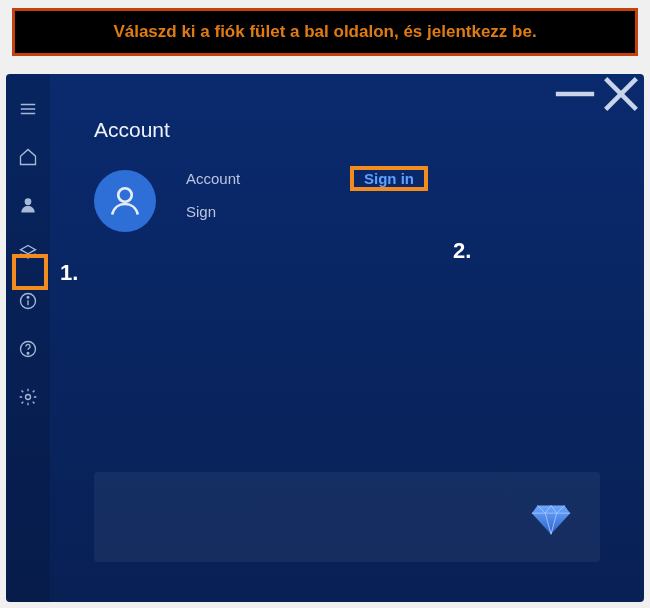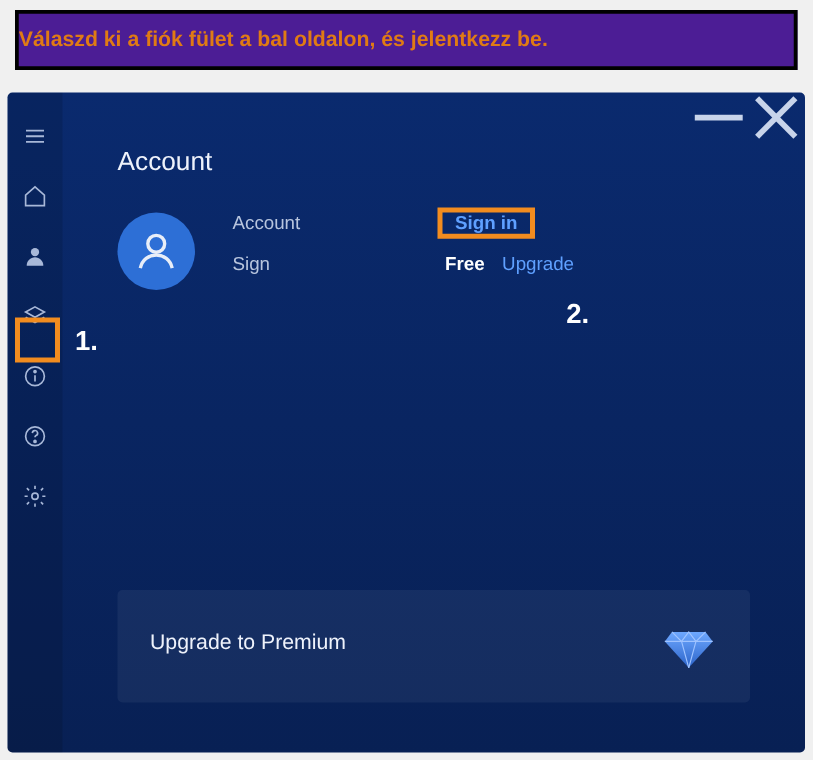--- a/index.html
+++ b/index.html
@@ -9,24 +9,25 @@
     font-family: -apple-system, BlinkMacSystemFont, "Segoe UI", sans-serif;
     background: #f0f0f0;
     position: relative;
   }
   .instruction-banner {
     position: absolute;
     top: 8px;
     left: 12px;
     right: 12px;
     height: 48px;
-    background: #4c1d95;
-    border: 3px solid #000000;
-    display: flex;
-    align-items: center;
+    background: #000000;
+    border: 3px solid #c2410c;
+    display: flex;
+    align-items: center;
+    justify-content: center;
     z-index: 10;
   }
   .instruction-banner span {
     color: #e07b14;
     font-weight: 600;
     font-size: 17px;
   }
   .app-window {
     position: absolute;
     top: 74px;
@@ -260,30 +261,25 @@
             <path d="M3.5 21c1-4.5 4.5-7 8.5-7s7.5 2.5 8.5 7"></path>
           </svg>
       </div>
       <div class="account-fields">
         <div class="field-label">Account</div>
         <div style="position:relative; width:fit-content;font-weight:bold;">
           <span class="signin-link">Sign in</span>
           <div class="highlight-signin"></div>
         </div>
         <div class="field-label">Sign</div>
-        <div class="type-value">
-          <span class="type-free">Free</span>
-          <span class="upgrade-link">Upgrade</span>
-        </div>
       </div>
     </div>
 
     <div class="premium-card">
       <div class="premium-text">
-        <h3>Upgrade to Premium</h3>
       </div>
       <svg class="diamond-icon" viewBox="0 0 48 48">
         <defs>
           <linearGradient id="dg" x1="0" y1="0" x2="0" y2="1">
             <stop offset="0" stop-color="#6ea8ff"></stop>
             <stop offset="1" stop-color="#2b63c9"></stop>
           </linearGradient>
         </defs>
         <polygon points="10,12 38,12 44,20 24,42 4,20" fill="url(#dg)"></polygon>
         <polyline points="4,20 44,20" stroke="#9fc3ff" stroke-width="1" fill="none"></polyline>

